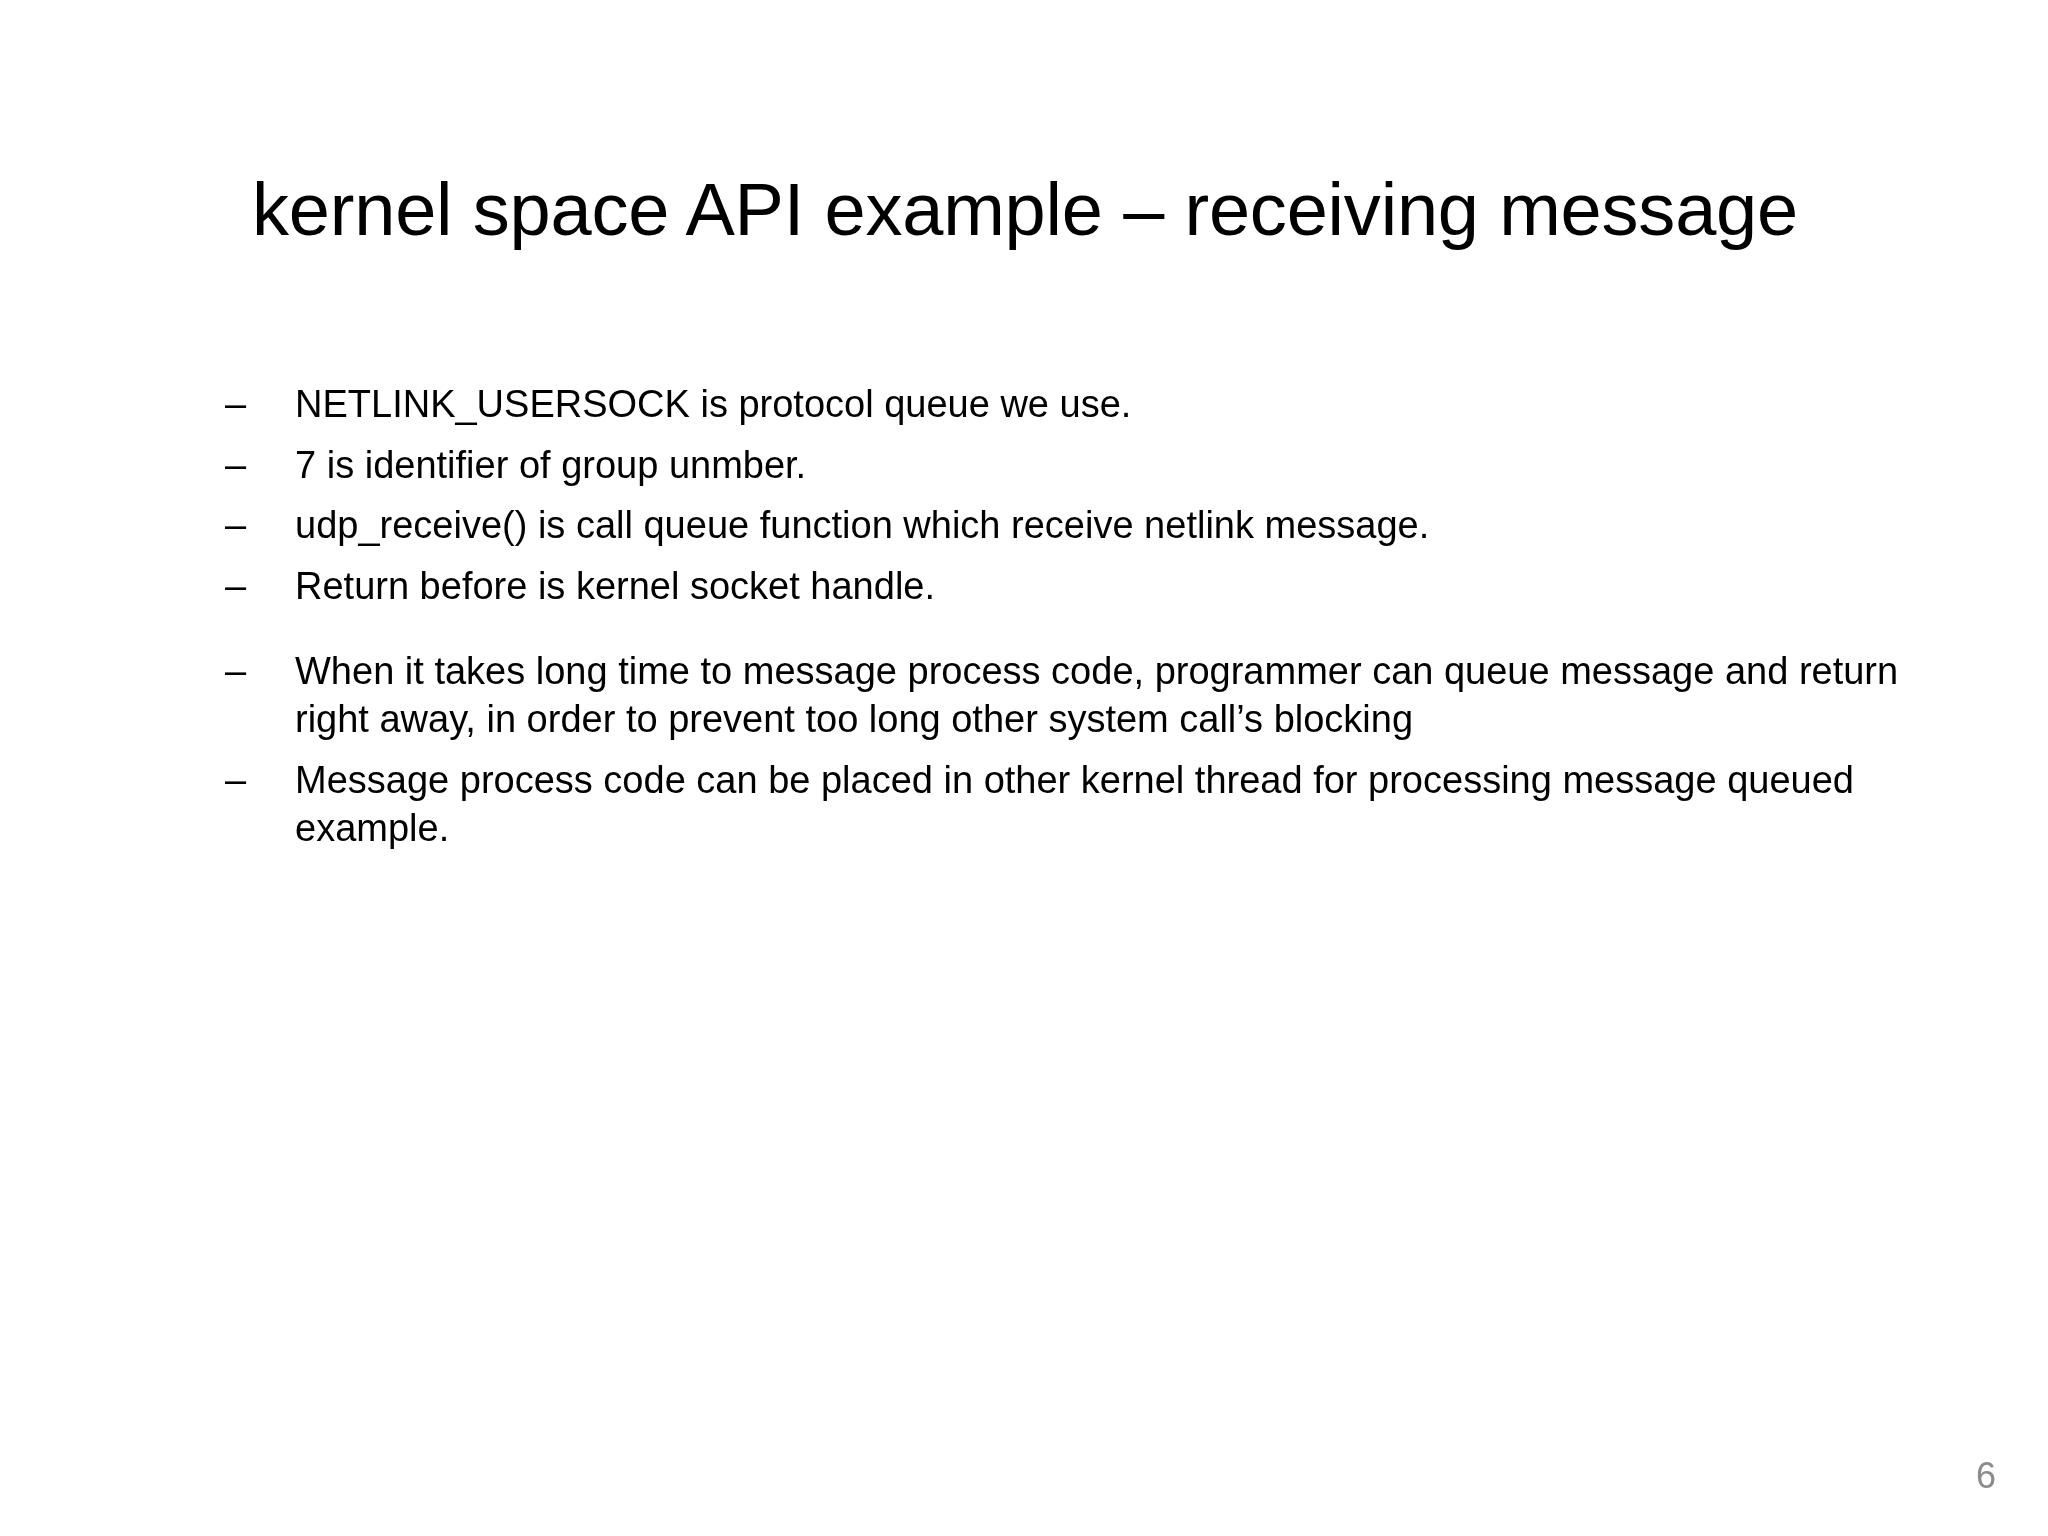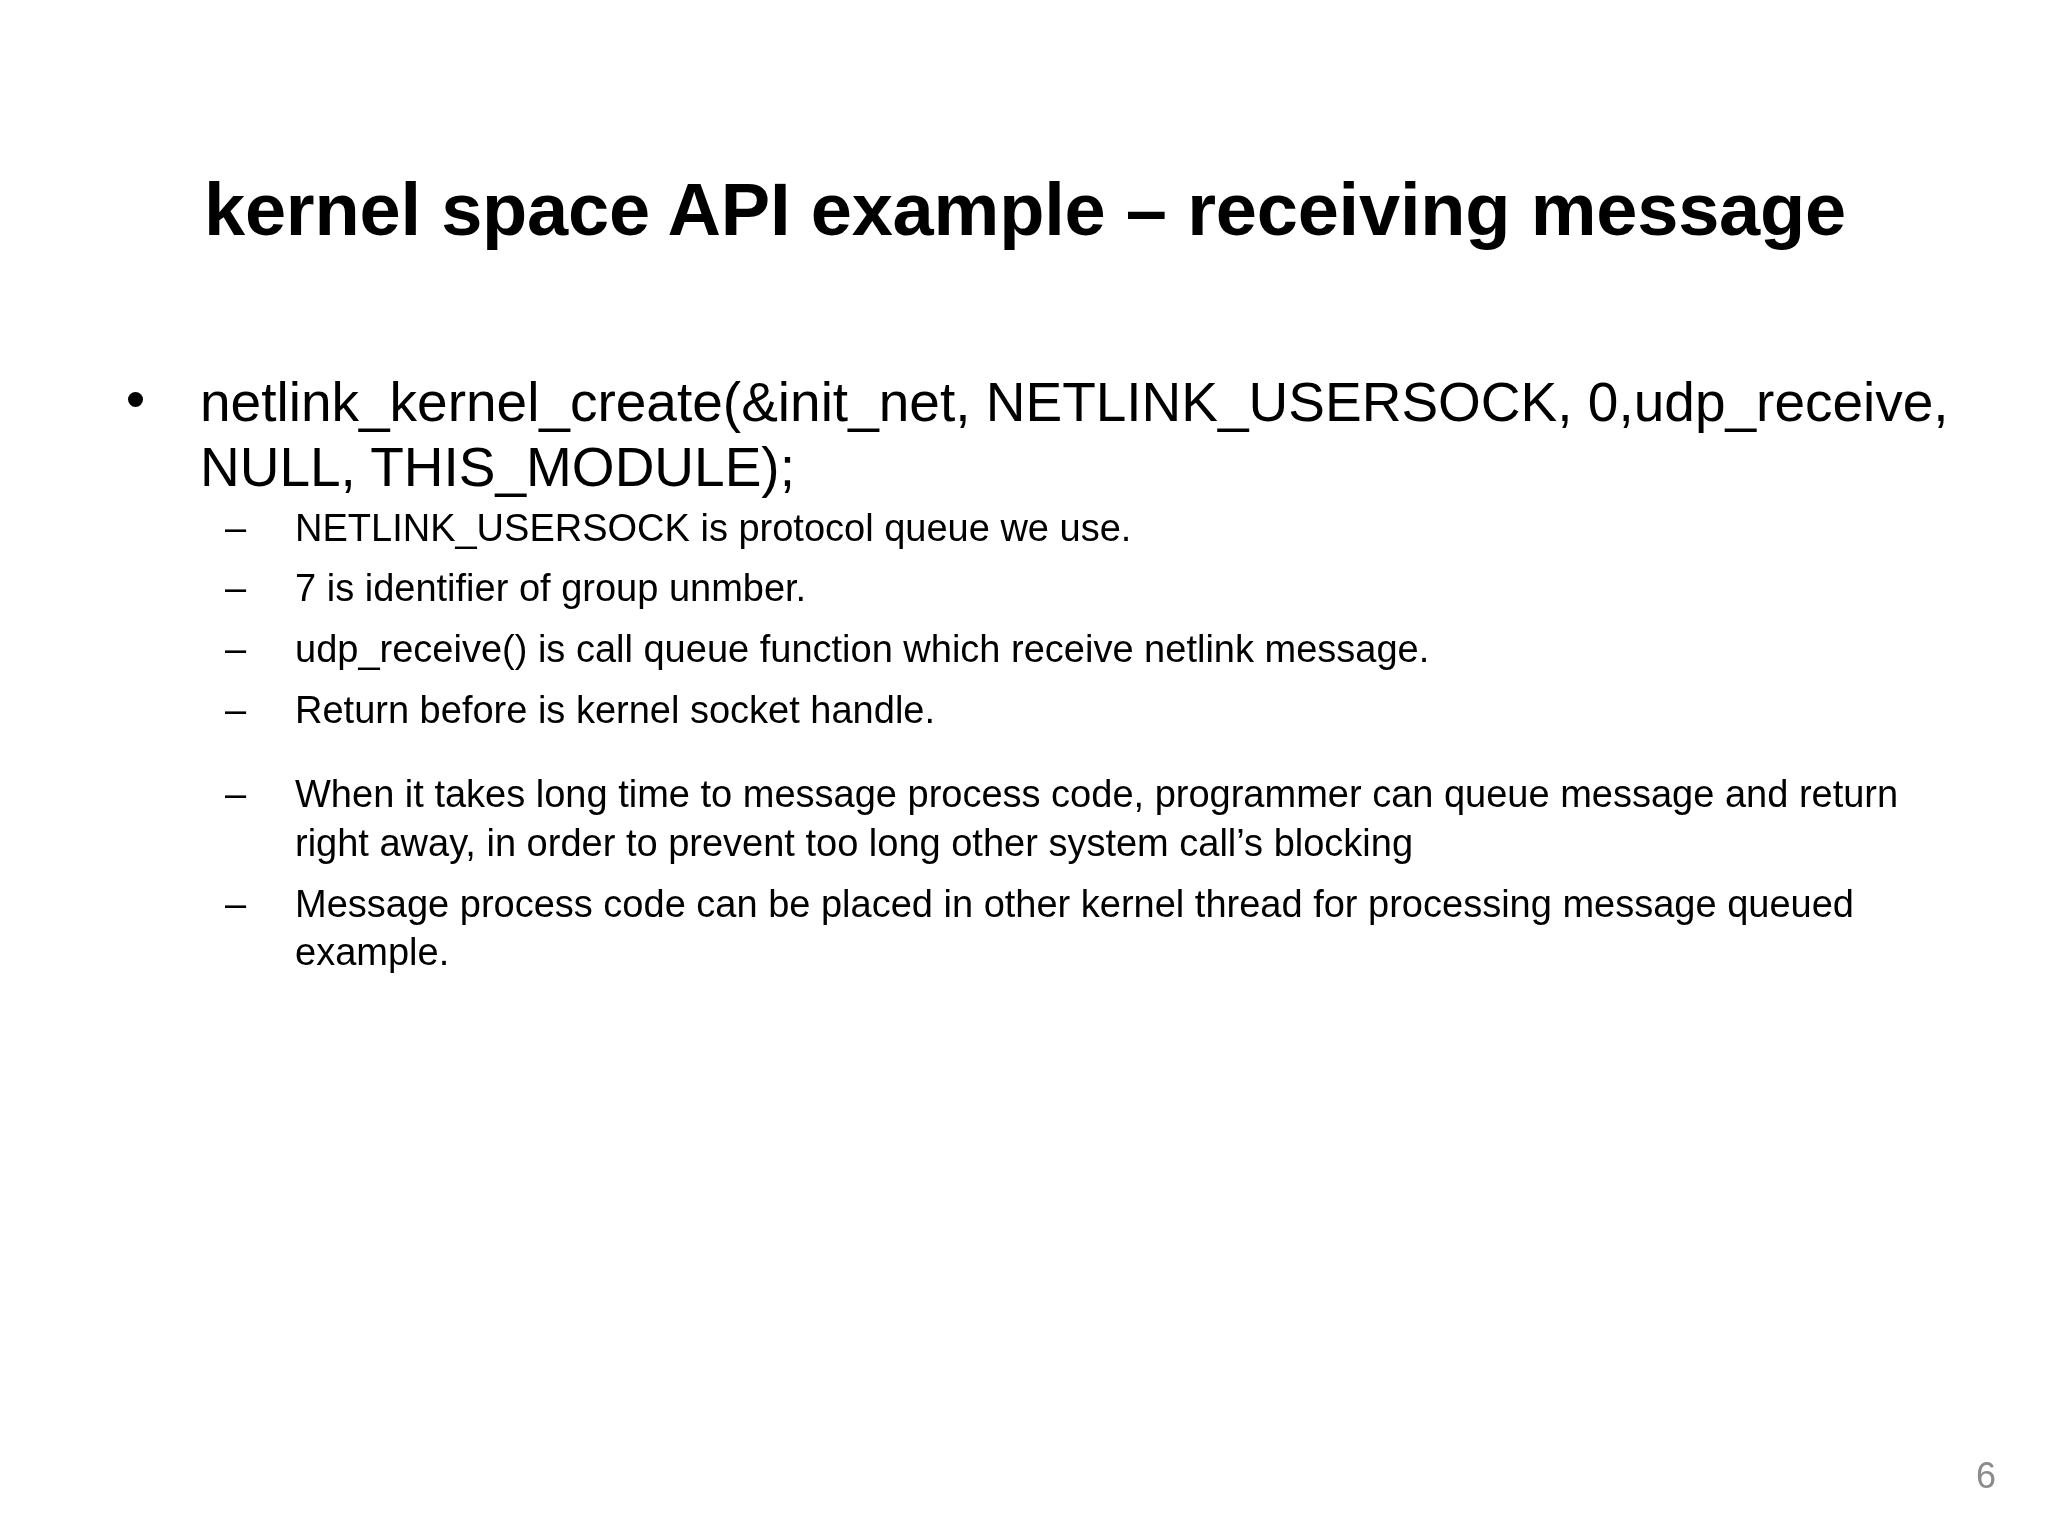--- a/index.html
+++ b/index.html
@@ -22,21 +22,21 @@
 
   
   .slide-title {
     position: absolute;
     left: 120px;
     top: 120px;
     width: 1810px;
     text-align: center;
     font-size: 74px;
     line-height: 1.08;
-    font-weight: 700;
+    font-weight: 400;
     color: #000000;
     letter-spacing: -0.2px;
     white-space: nowrap;
   }
 
   
   .body-region {
     position: absolute;
     left: 120px;
     top: 370px;
@@ -111,24 +111,20 @@
 <body>
 
 <div class="slide">
 
   <h1 class="slide-title">kernel space API example – receiving message</h1>
 
   <div class="body-region">
 
     <div class="group group-1">
 
-      <div class="bullet-l1">
-        <span class="marker-dot"></span>
-        <span class="bullet-text">netlink_kernel_create(&amp;init_net, NETLINK_USERSOCK, 0,udp_receive, NULL, THIS_MODULE);</span>
-      </div>
 
       <div class="bullet-l2">
         <span class="marker-dash">–</span>
         <span class="bullet-text">NETLINK_USERSOCK is protocol queue we use.</span>
       </div>
 
       <div class="bullet-l2">
         <span class="marker-dash">–</span>
         <span class="bullet-text">7 is identifier of group unmber.</span>
       </div>

